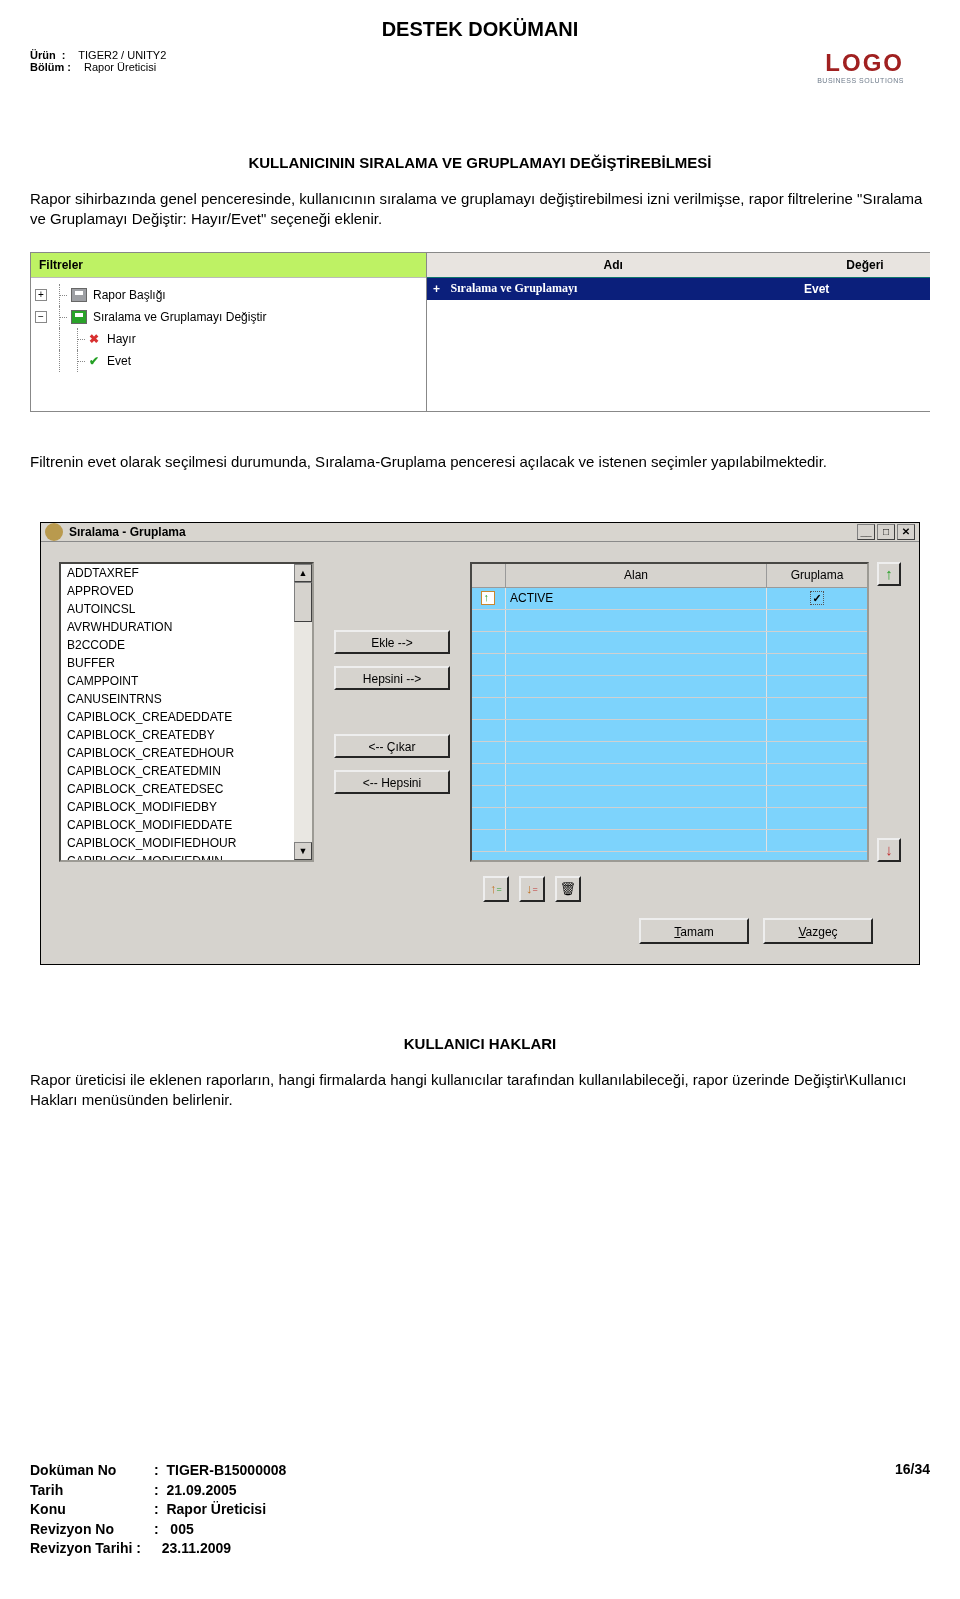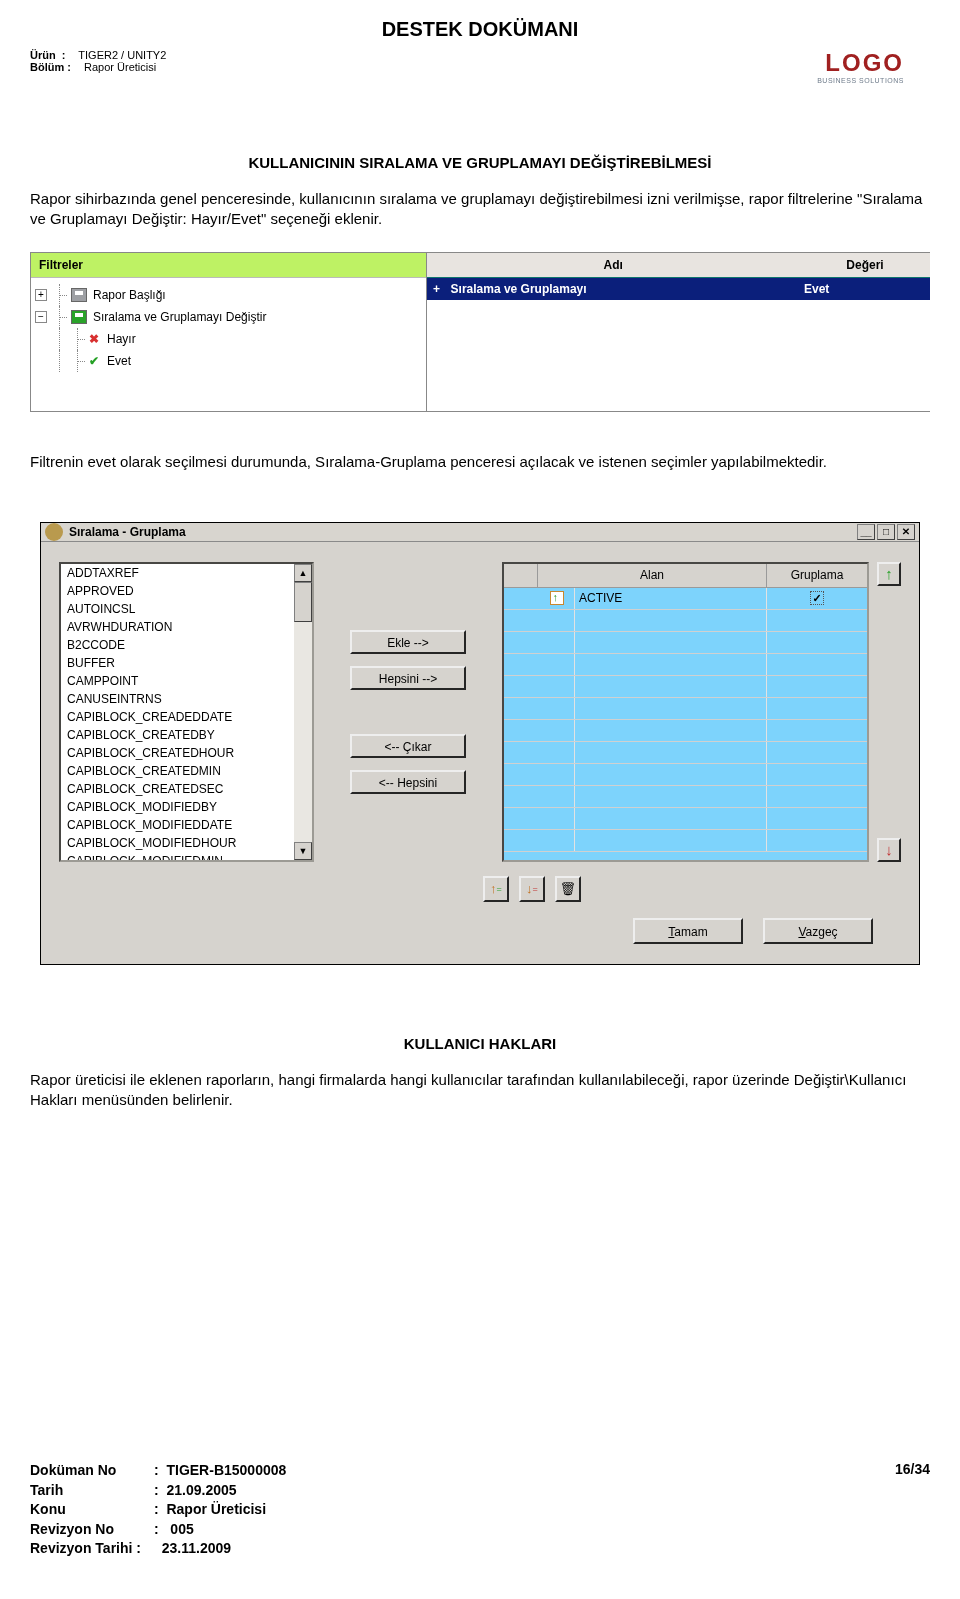--- a/index.html
+++ b/index.html
@@ -88,21 +88,21 @@
     background: #0b1f7b;
     color: #fff;
     align-items: center;
     height: 22px;
   }
   .sel-row .plus {
     width: 20px;
     text-align: center;
     font-weight: bold;
   }
-  .sel-row .sname { flex: 1; padding-left: 4px; font-weight: bold; }
+  .sel-row .sname { flex: 1; padding-left: 4px; font-weight: bold; font-family: Liberation Serif, serif; }
   .sel-row .svalue { flex: 0 0 130px; padding-left: 4px; font-weight: bold; }
 
   .tree {
     padding: 6px 4px;
     font-size: 12px;
     flex: 1;
   }
   .tree-row { display: flex; align-items: center; height: 22px; }
   .toggle {
     width: 12px; height: 12px; border: 1px solid #888;
@@ -191,21 +191,21 @@
     border-right-color: #404040;
     margin-left: 2px;
     display: inline-flex; align-items: center; justify-content: center;
     font-size: 10px; font-weight: bold;
     cursor: pointer;
   }
 
   .dlg-body {
     display: flex;
     padding: 20px 18px 14px 18px;
-    gap: 30px;
+    gap: 14px;
     align-items: flex-start;
     justify-content: center;
   }
   .fieldlist-wrap {
     width: 255px;
     display: flex;
     background: #fff;
     border: 2px inset #9c9a94;
     height: 300px;
   }
@@ -290,21 +290,20 @@
     display: flex; align-items: center; justify-content: center;
     border-right: 1px solid #9a9a9a;
   }
   .c-icon { width: 34px; }
   .c-alan { flex: 1; }
   .c-grup { width: 100px; border-right: none !important; }
   .rt-row {
     display: flex;
     height: 22px;
     border-bottom: 1px solid #d0d0d0;
-    padding-left: 37px;
   }
   .rt-row .c-icon {
     display: flex; align-items: center; justify-content: center;
     border-right: 1px solid #e2e2e2;
   }
   .rt-row .c-alan {
     display: flex; align-items: center; padding-left: 4px;
     border-right: 1px solid #e2e2e2;
   }
   .rt-row .c-grup {
@@ -362,21 +361,21 @@
     border: 2px outset #eee;
     border-bottom-color: #7a7a7a;
     border-right-color: #7a7a7a;
     display: flex; align-items: center; justify-content: center;
     cursor: pointer;
     font-size: 13px;
   }
   .dlg-bottom-right {
     display: flex;
     justify-content: flex-end;
-    gap: 20px;
+    gap: 14px;
     padding: 0 46px 20px 0;
   }
   .btn-main {
     background: #d6d3ce;
     border: 2px outset #eee;
     border-bottom-color: #7a7a7a;
     border-right-color: #7a7a7a;
     width: 110px;
     height: 26px;
     line-height: 24px;

